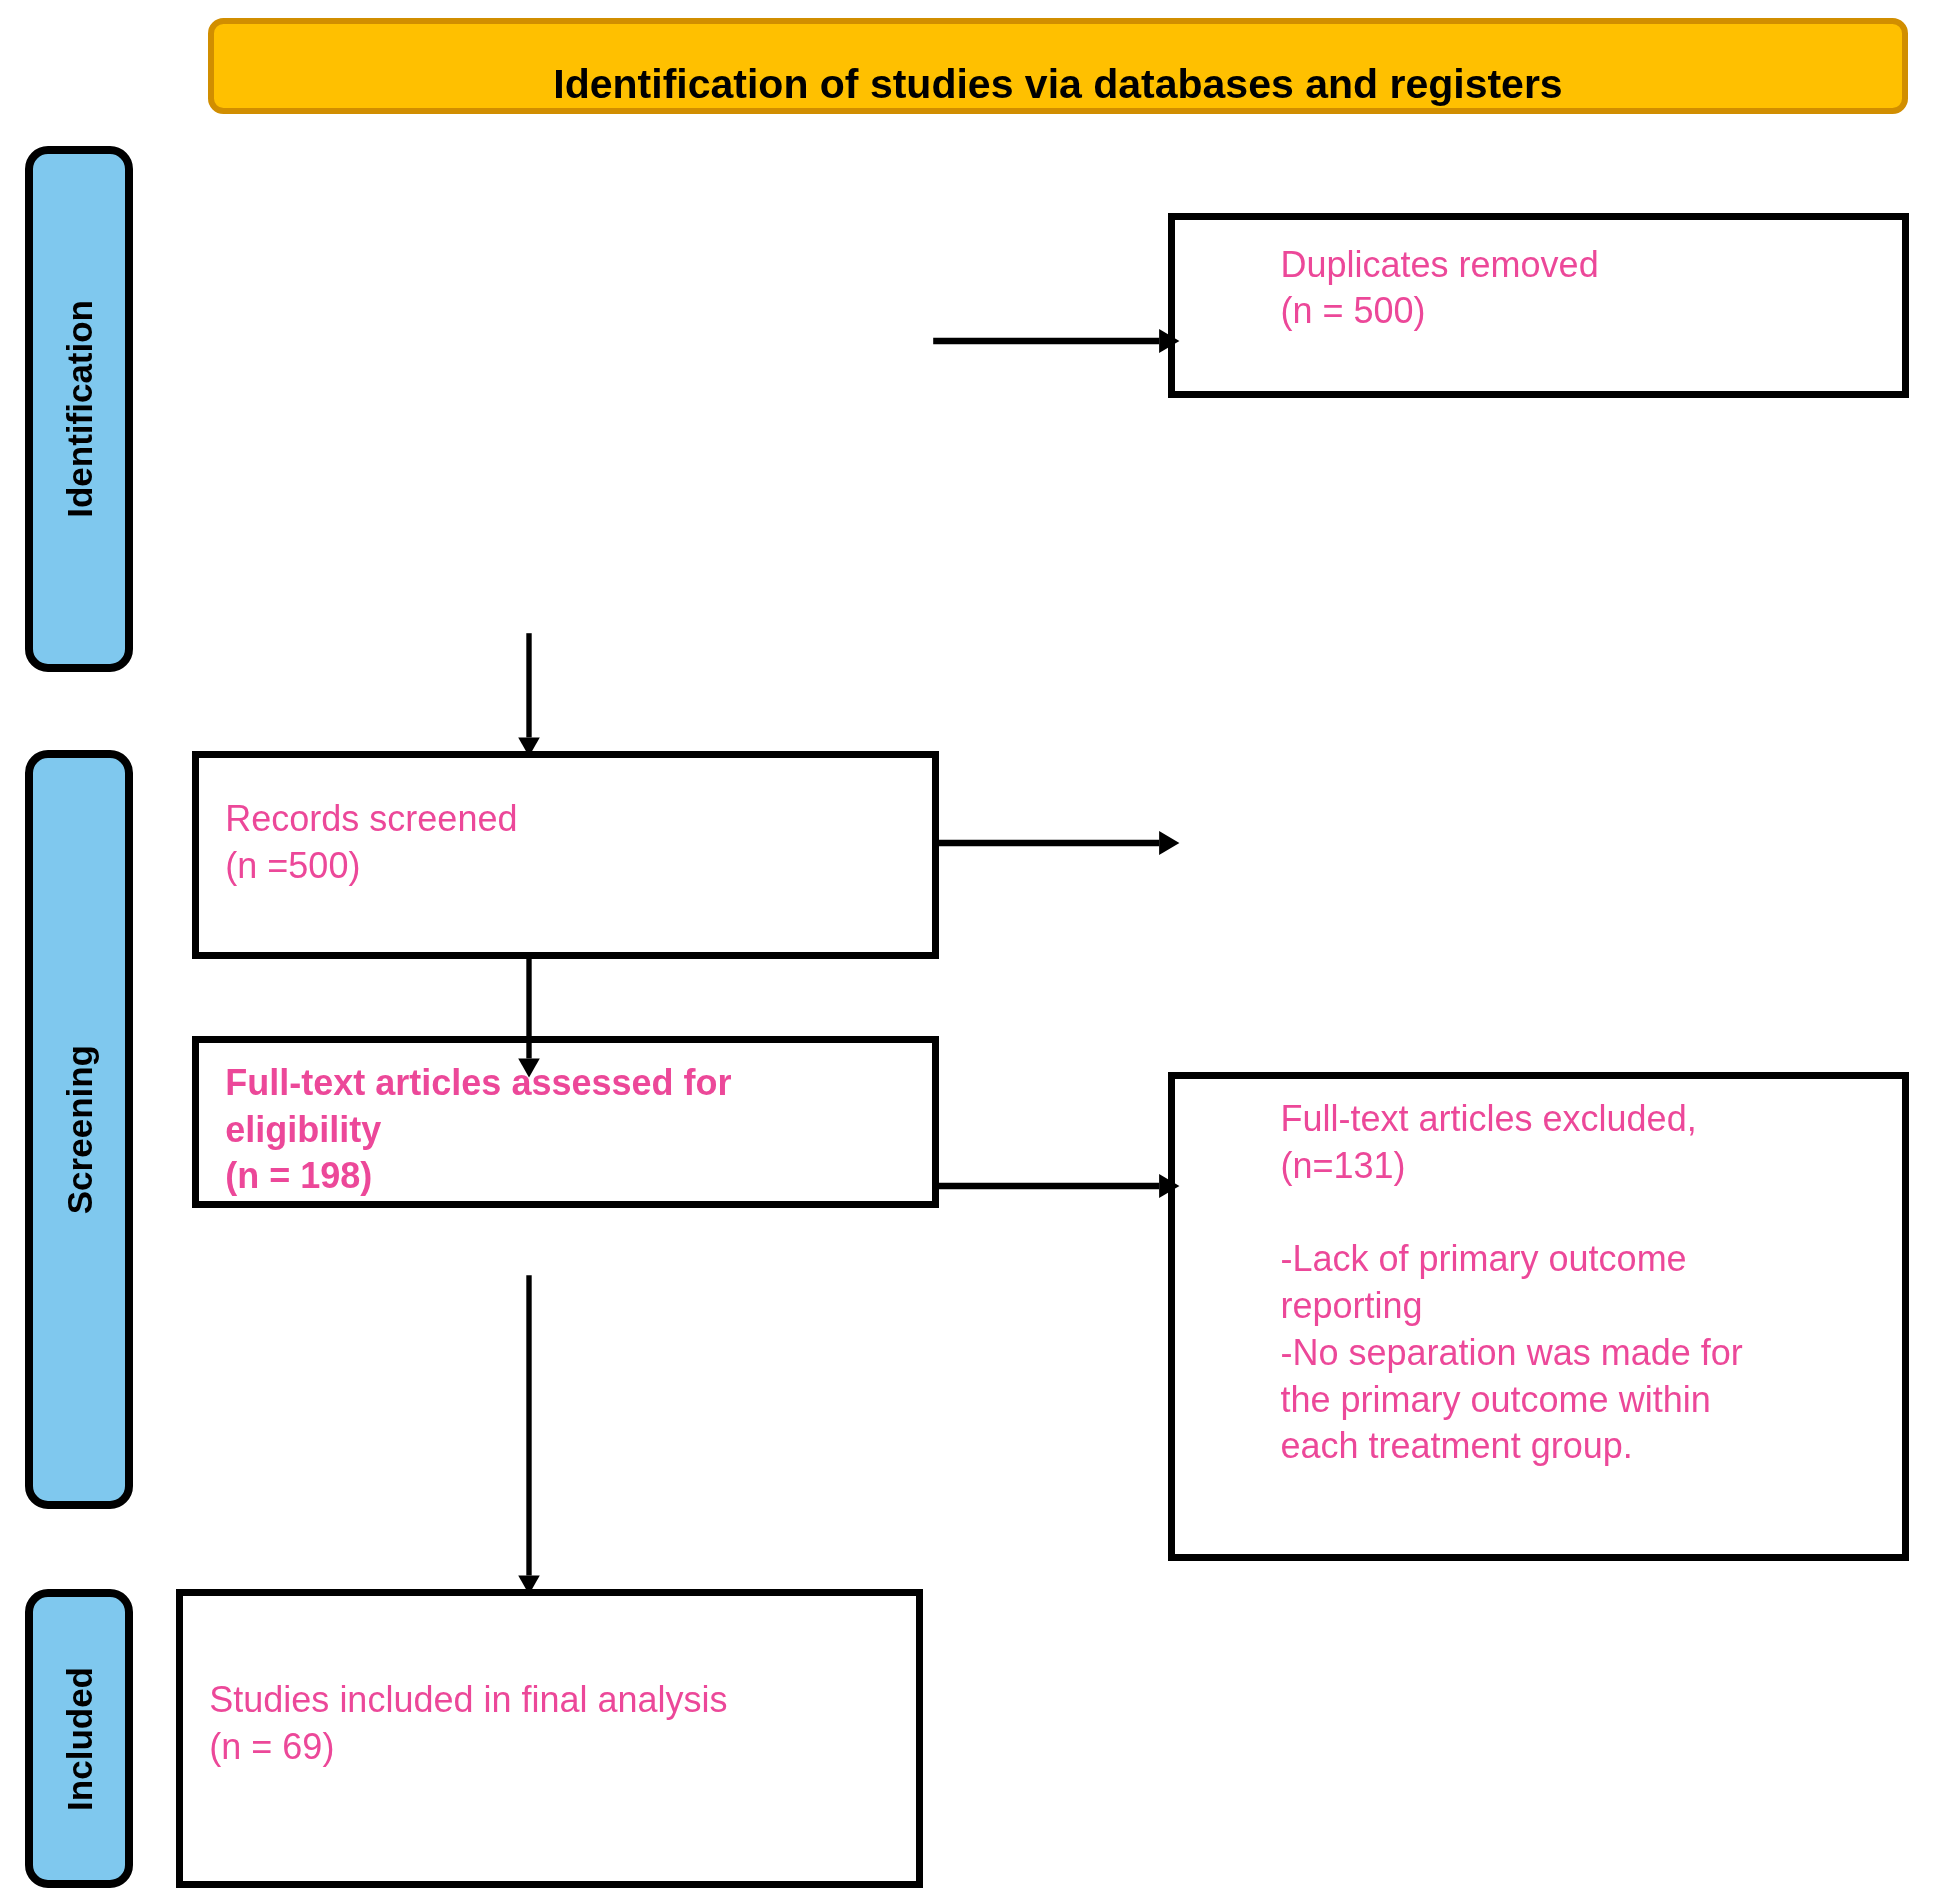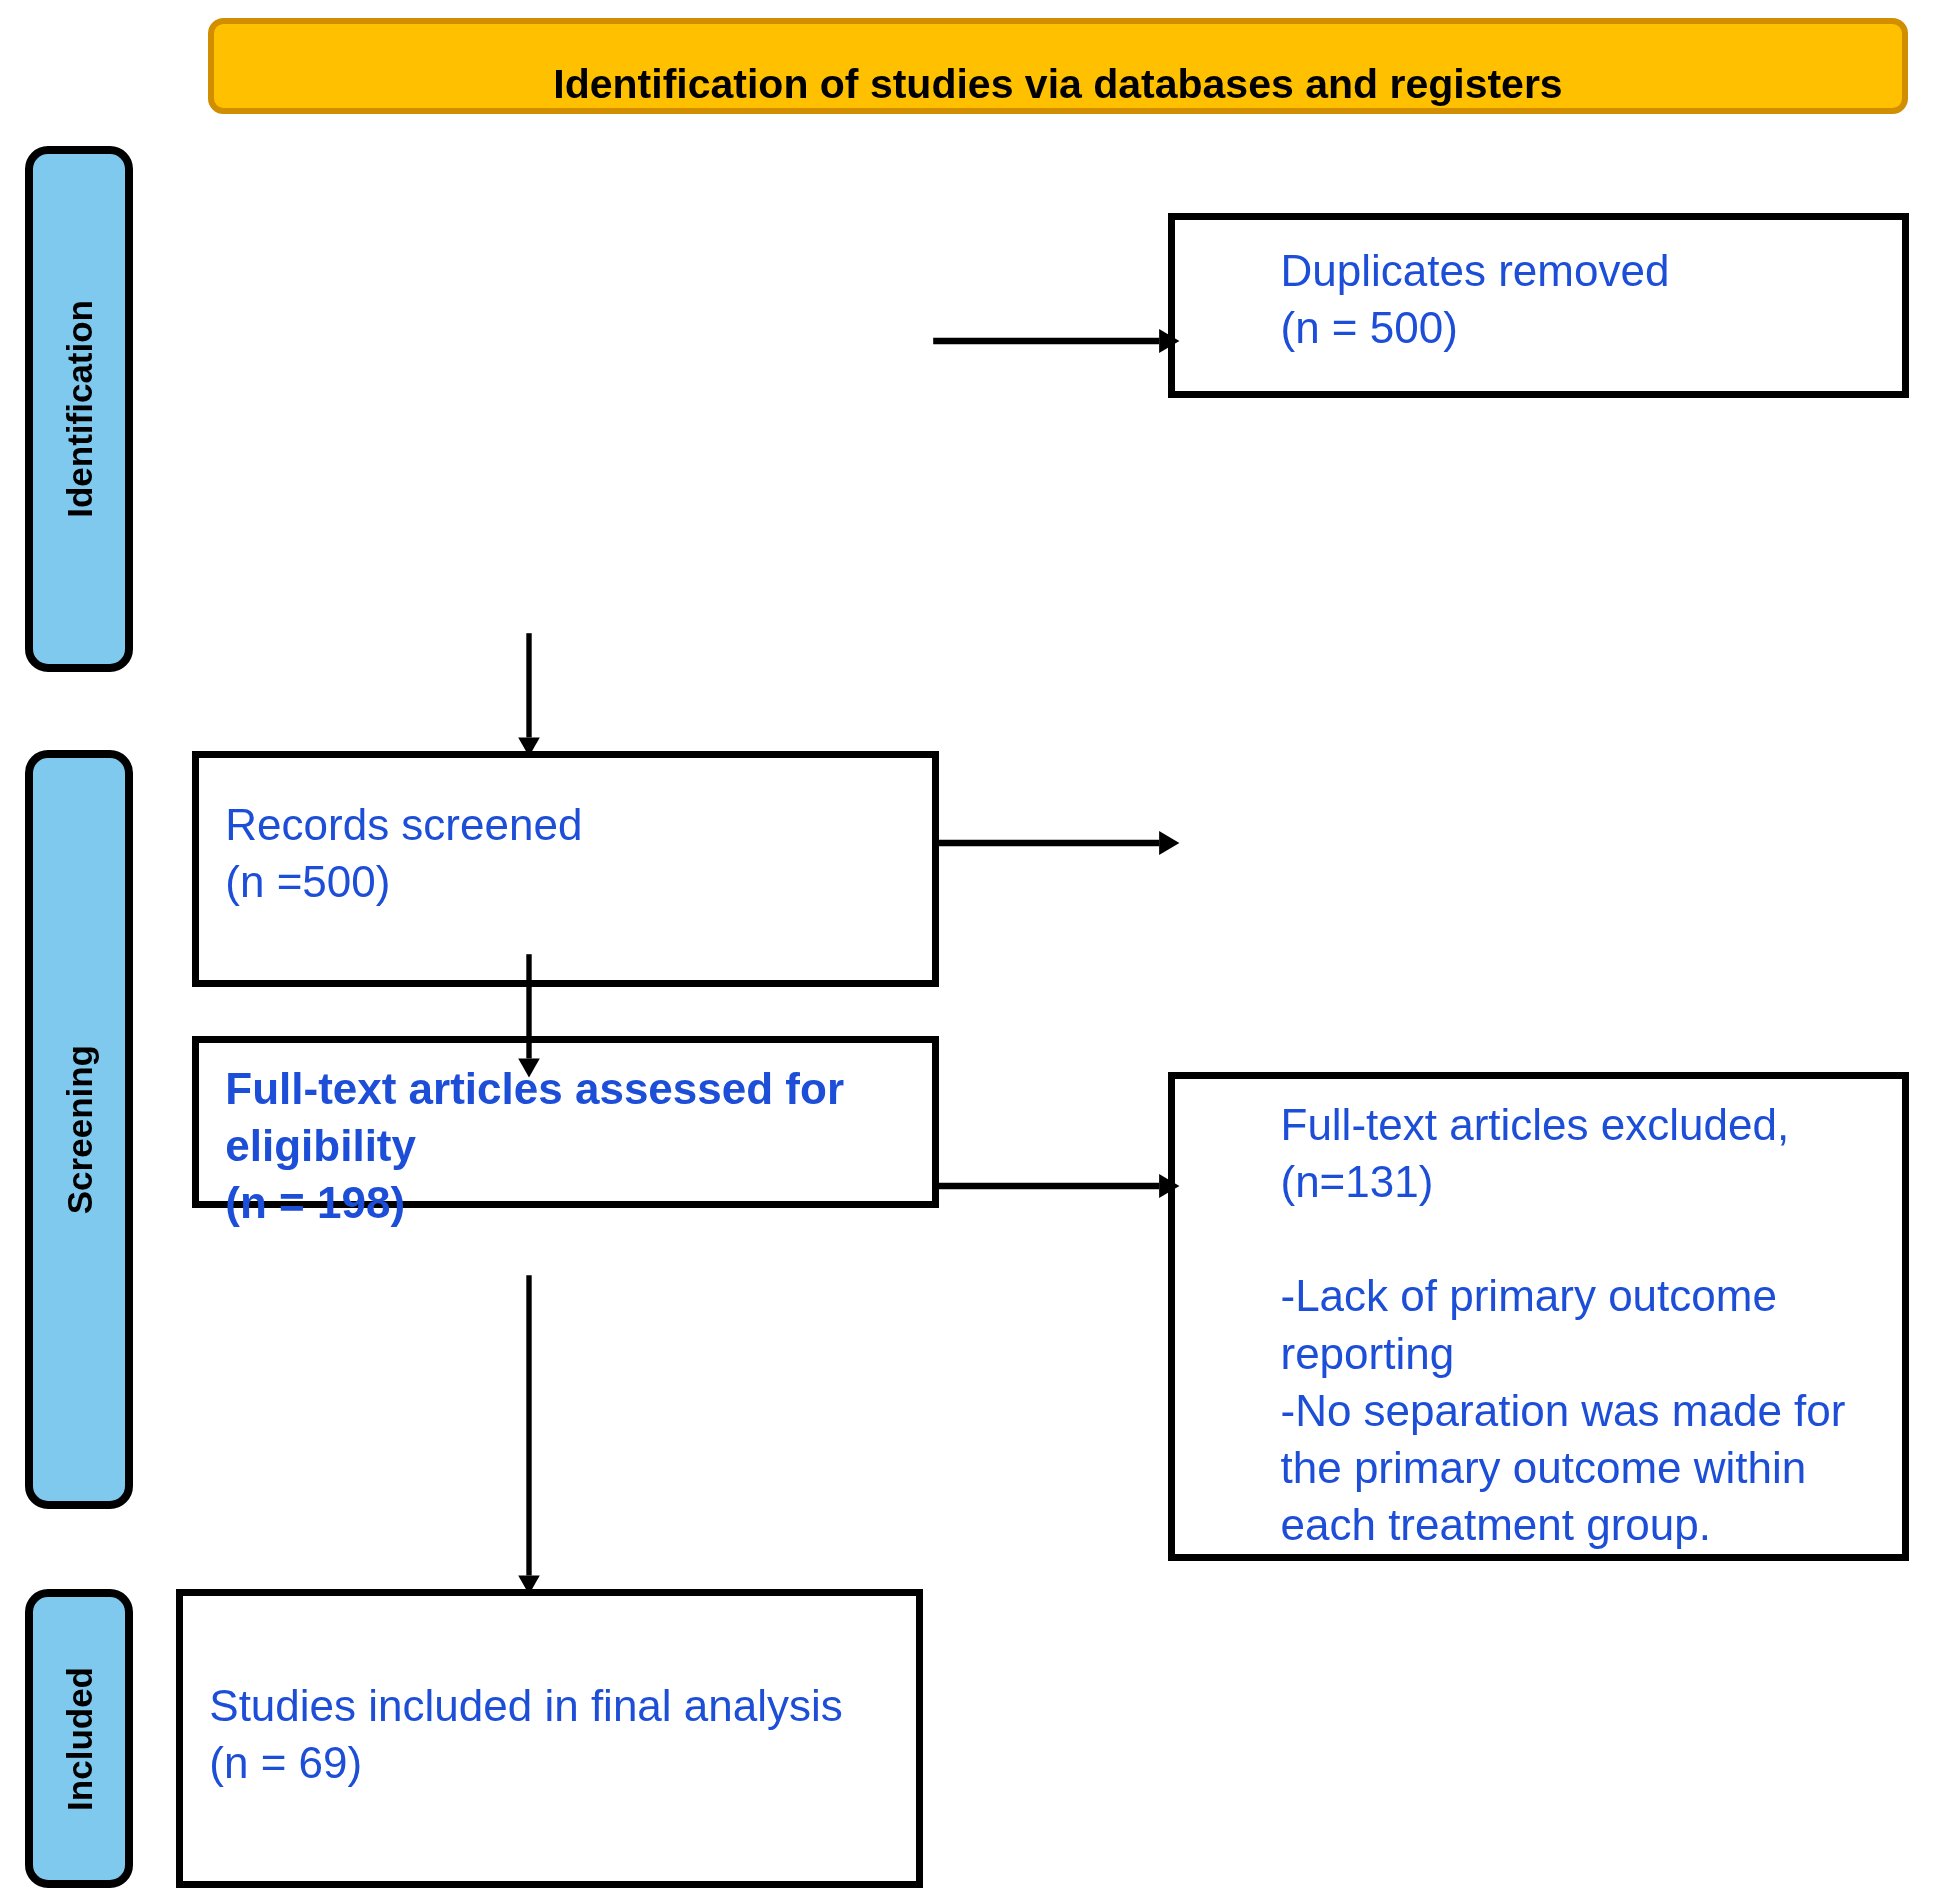--- a/index.html
+++ b/index.html
@@ -68,33 +68,33 @@
 
   
   .flow-box {
     position: absolute;
     background: #ffffff;
     border: 7.2px solid #000000;
     box-sizing: border-box;
     padding: 10.8px 15.5px;
   }
   .box-text {
-    font-size: 44px;
+    font-size: 36px;
     line-height: 1.30;
-    color: #1d4ed8;
+    color: #ec4899;
     white-space: pre-line;
   }
 
   #box-identified  { left: 192px;  top: 149px;  width: 747px; height: 489px; }
   #box-identified .box-text { padding-top: 119px; padding-left: 15.5px; }
 
   #box-duplicates  { left: 1168px; top: 213px;  width: 741px; height: 185px; }
   #box-duplicates .box-text  { padding-left: 90px; padding-top: 10.8px; }
 
-  #box-screened    { left: 192px;  top: 751px; width: 747px; height: 236px; }
+  #box-screened    { left: 192px;  top: 751px; width: 747px; height: 208px; }
   #box-screened .box-text { padding-top: 27.5px; padding-left: 10.8px; }
 
   #box-removed     { left: 1168px; top: 553px;  width: 741px; height: 449px; }
   #box-removed .box-text { padding-top: 3.6px; padding-left: 8.4px; }
 
   #box-fulltext    { left: 192px;  top: 1036px; width: 747px; height: 172px; font-weight: bold; }
   #box-fulltext .box-text { padding-top: 6px; padding-left: 10.8px; }
 
   #box-excluded    { left: 1168px; top: 1072px; width: 741px; height: 489px; }
   #box-excluded .box-text { padding-top: 6px; padding-left: 90px; }

